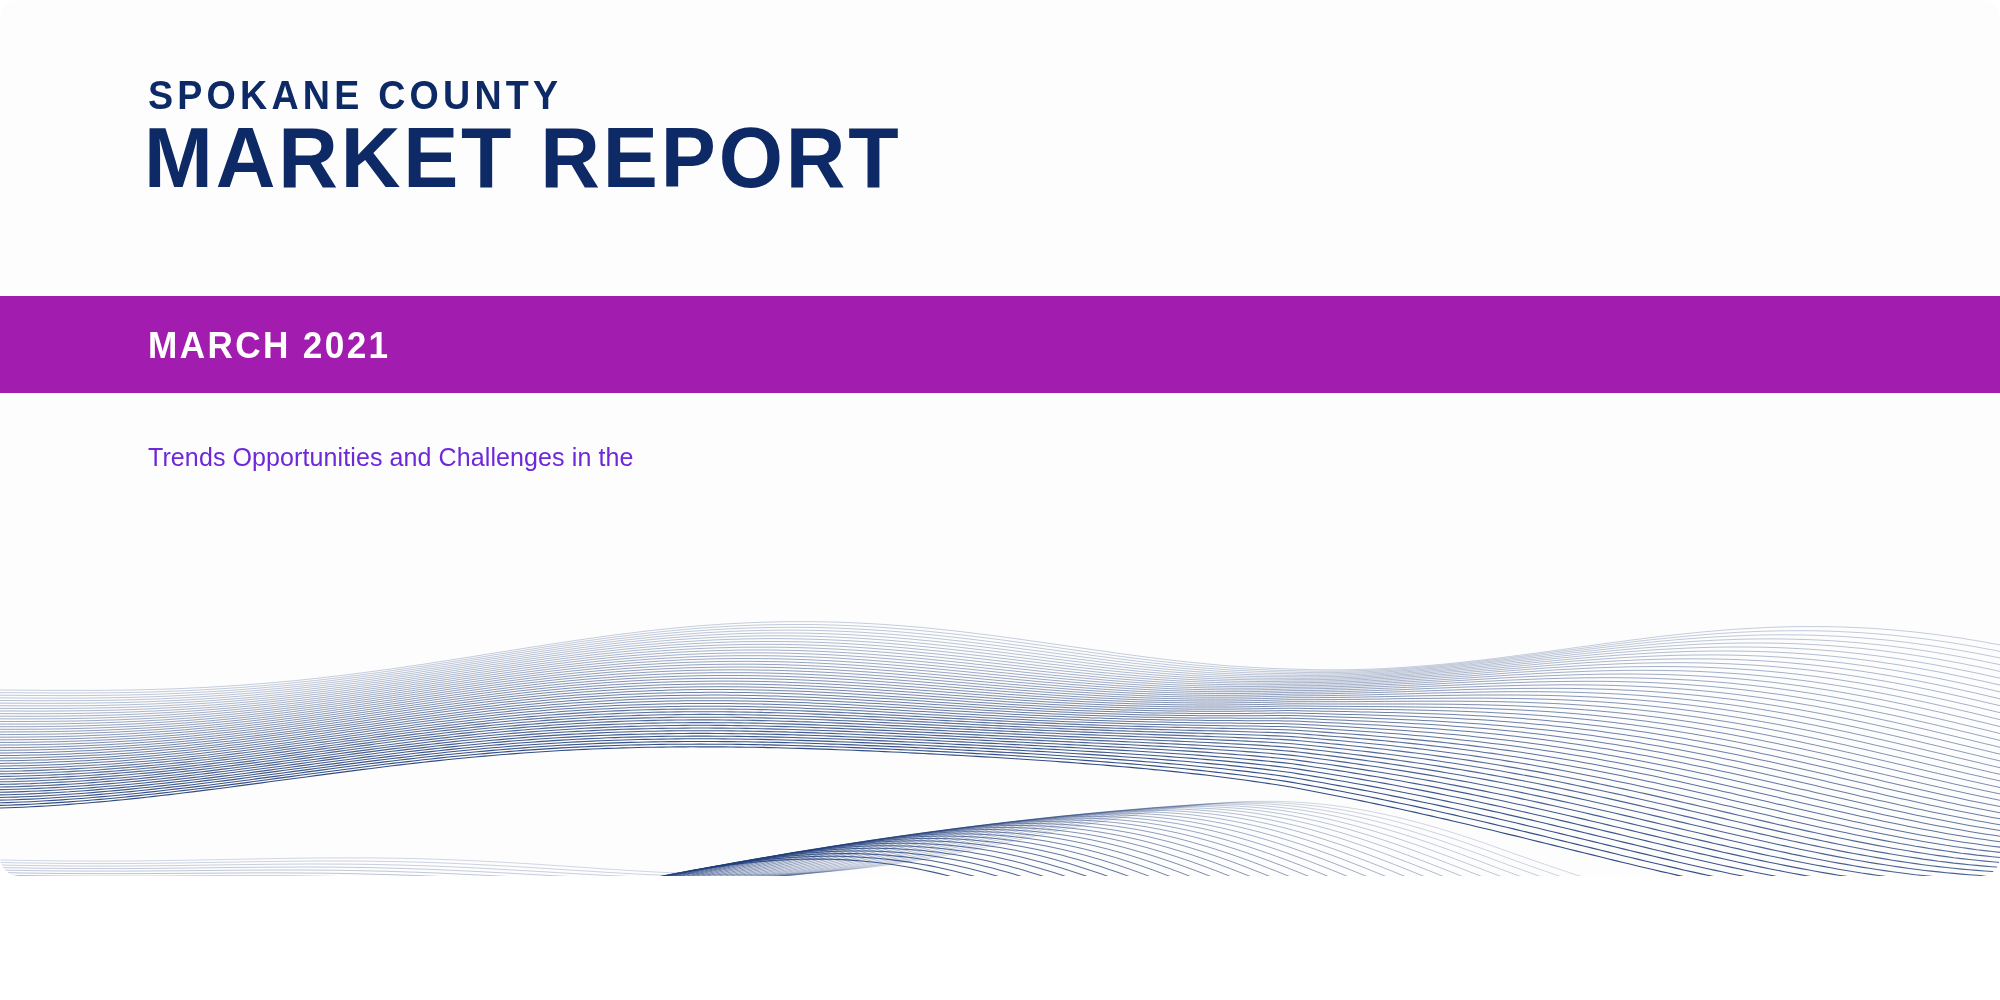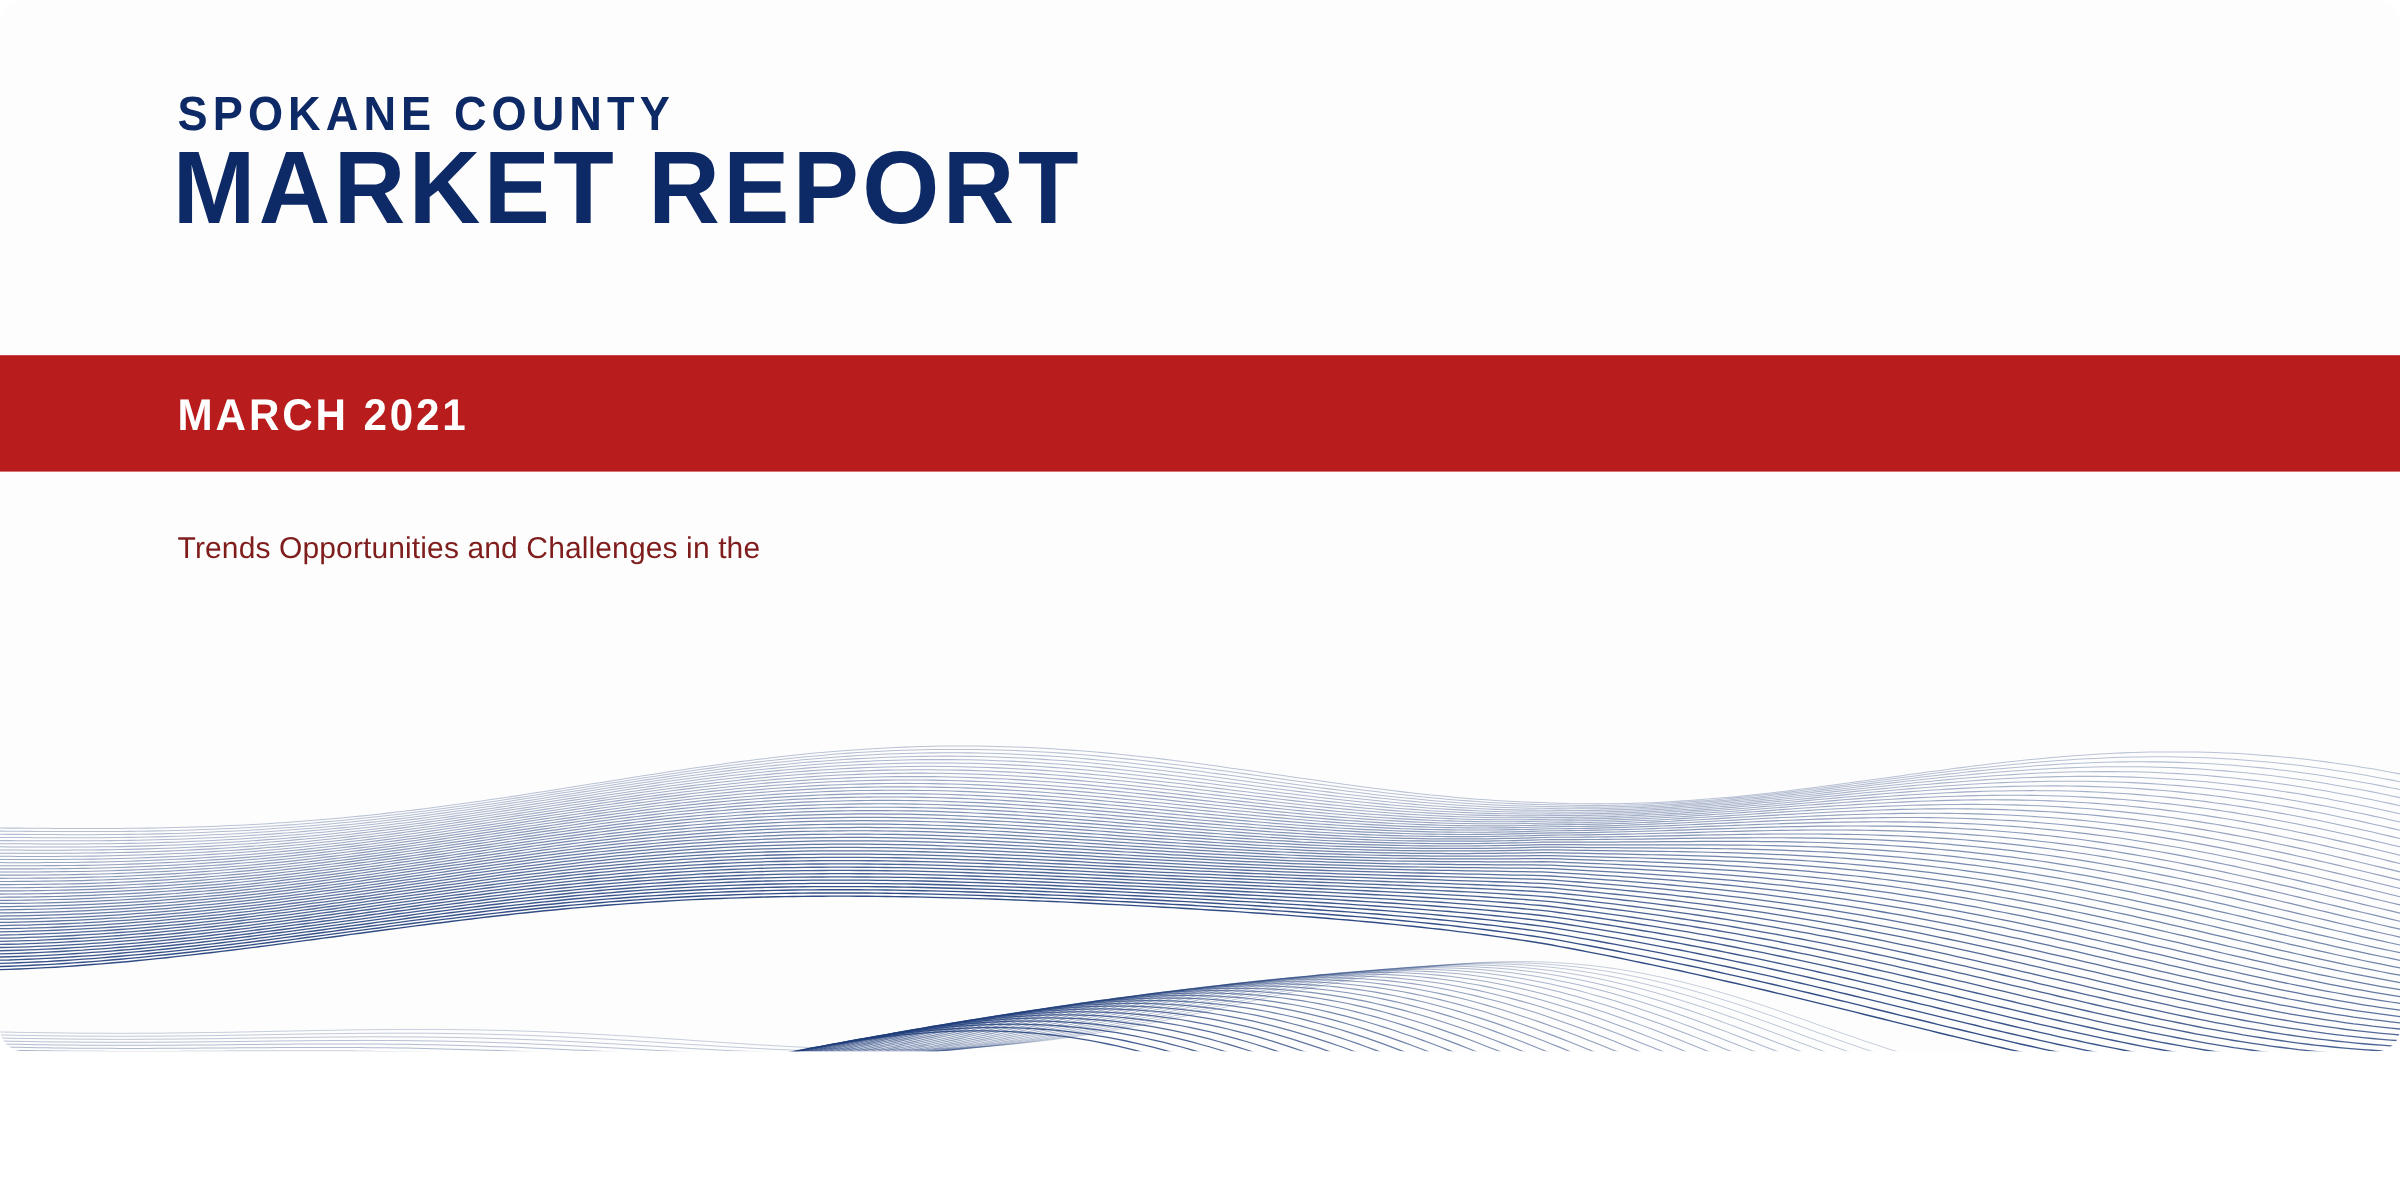--- a/index.html
+++ b/index.html
@@ -79,21 +79,21 @@
     transform-origin: left center;
   }
 
   
   #date-band {
     position: absolute;
     left: 0;
     top: 296px;
     width: 2000px;
     height: 97px;
-    background: #b91c1c;
+    background: #a21caf;
     z-index: 4;
   }
   #date-label {
     position: absolute;
     left: 148px;
     top: 31px;
     color: #ffffff;
     font-size: 37px;
     font-weight: 700;
     letter-spacing: 2.5px;
@@ -102,21 +102,21 @@
     transform: scaleX(0.95);
     transform-origin: left center;
   }
 
   
   #subtitle-block {
     position: absolute;
     left: 148px;
     top: 437px;
     z-index: 3;
-    color: #7f1d1d;
+    color: #6d28d9;
     font-size: 25px;
     font-weight: 400;
     line-height: 40px;
     letter-spacing: 0.1px;
     white-space: nowrap;
   }
   .subtitle-line { display: block; }
 </style>
 </head>
 <body>

